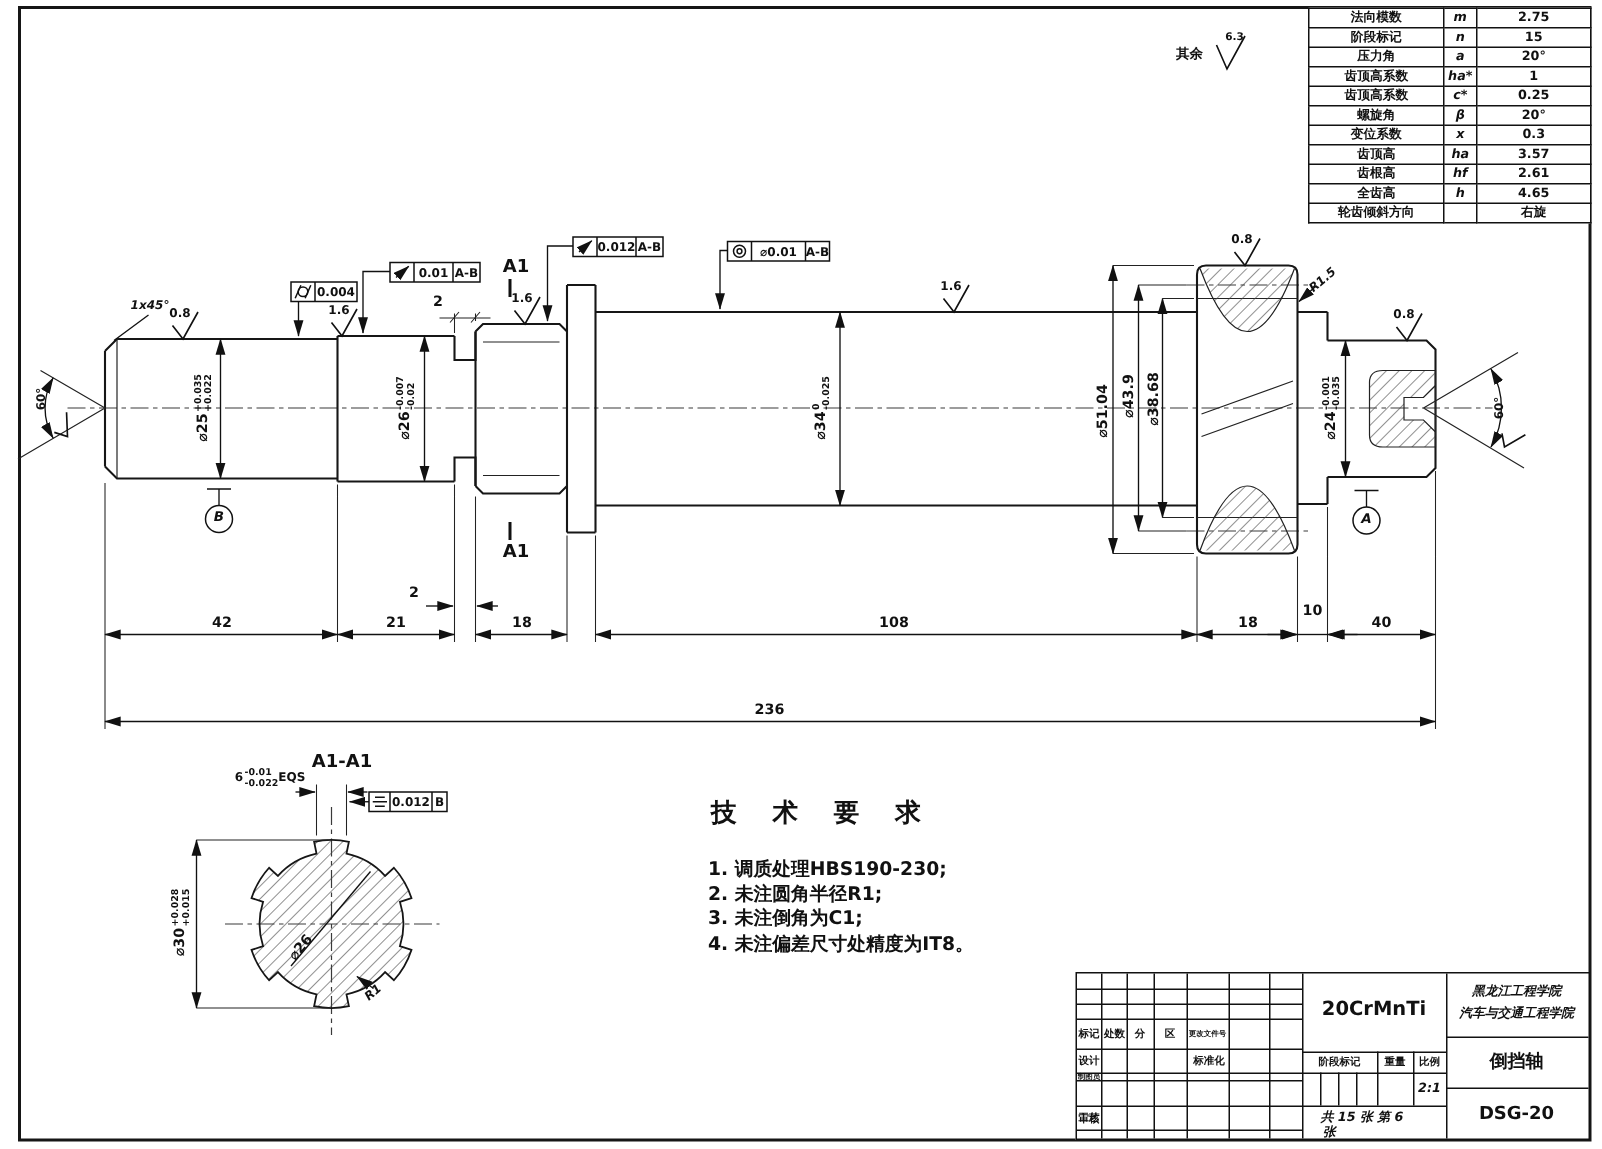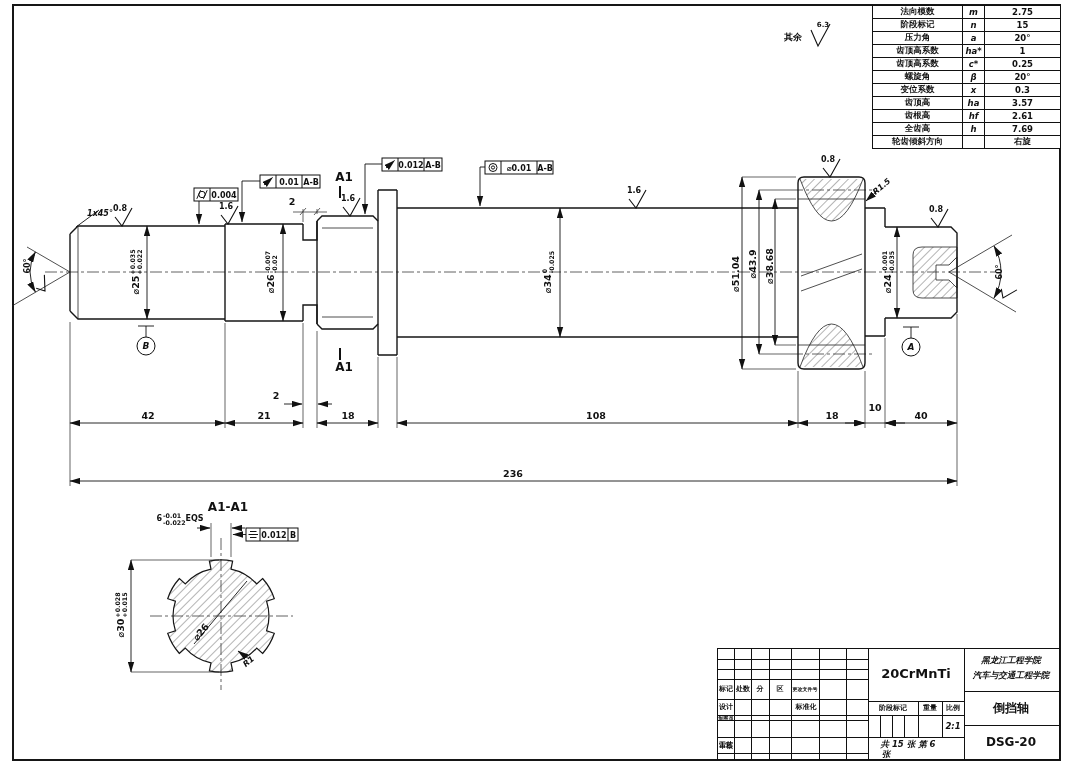--- a/index.html
+++ b/index.html
@@ -265,31 +265,38 @@
           <td>3.57</td>
         </tr>
         <tr>
           <td>齿根高</td>
           <td class="sym">hf</td>
           <td>2.61</td>
         </tr>
         <tr>
           <td>全齿高</td>
           <td class="sym">h</td>
-          <td>7.69</td>
+          <td>4.65</td>
         </tr>
         <tr>
           <td>轮齿倾斜方向</td>
           <td class="sym"></td>
           <td>右旋</td>
         </tr>
       </tbody>
 </table>
 
 <div id="tech-req">
+  <div class="trt">技 术 要 求</div>
+  <div class="tr-items">
+        <div class="tr-item">1. 调质处理HBS190-230;</div>
+        <div class="tr-item">2. 未注圆角半径R1;</div>
+        <div class="tr-item">3. 未注倒角为C1;</div>
+        <div class="tr-item">4. 未注偏差尺寸处精度为IT8。</div>
+      </div>
 </div>
 
 <div class="tb">
   <div class="tline" style="left:150px;top:0;width:1px;height:110px"></div>
   <div class="tline" style="left:246px;top:0;width:1px;height:110px"></div>
   <div class="tline" style="left:246px;top:42px;width:95px;height:1px"></div>
   <div class="tline" style="left:246px;top:76px;width:95px;height:1px"></div>
   <div class="tline" style="left:150px;top:52px;width:96px;height:1px"></div>
   <div class="tline" style="left:150px;top:66px;width:96px;height:1px"></div>
   <div class="tline" style="left:150px;top:88px;width:96px;height:1px"></div>
@@ -415,21 +422,21 @@
         <span>⌀26</span>
       </div>
       <div class="ann" style="left: 180px; top: 519px; font-size: 8px; transform: translate(-50%, -50%);">
         <span>6</span>
         <span class="stack">
           <span>-0.01</span>
           <span>-0.022</span>
         </span>
         <span>EQS</span>
       </div>
-      <div class="ann it" style="left: 100px; top: 214px; font-size: 8px; transform: translate(-50%, -50%);">
+      <div class="ann it" style="left: 100px; top: 204px; font-size: 8px; transform: translate(-50%, -50%);">
         <span>1x45°</span>
       </div>
       <div class="ann it" style="left: 882px; top: 187px; font-size: 8px; transform: translate(-50%, -50%) rotate(-40deg);">
         <span>R1.5</span>
       </div>
       <div class="ann it" style="left: 249px; top: 662px; font-size: 8px; transform: translate(-50%, -50%) rotate(-40deg);">
         <span>R1</span>
       </div>
       <div class="ann" style="left: 1000px; top: 272px; font-size: 8px; transform: translate(-50%, -50%) rotate(-90deg);">
         <span>60°</span>

